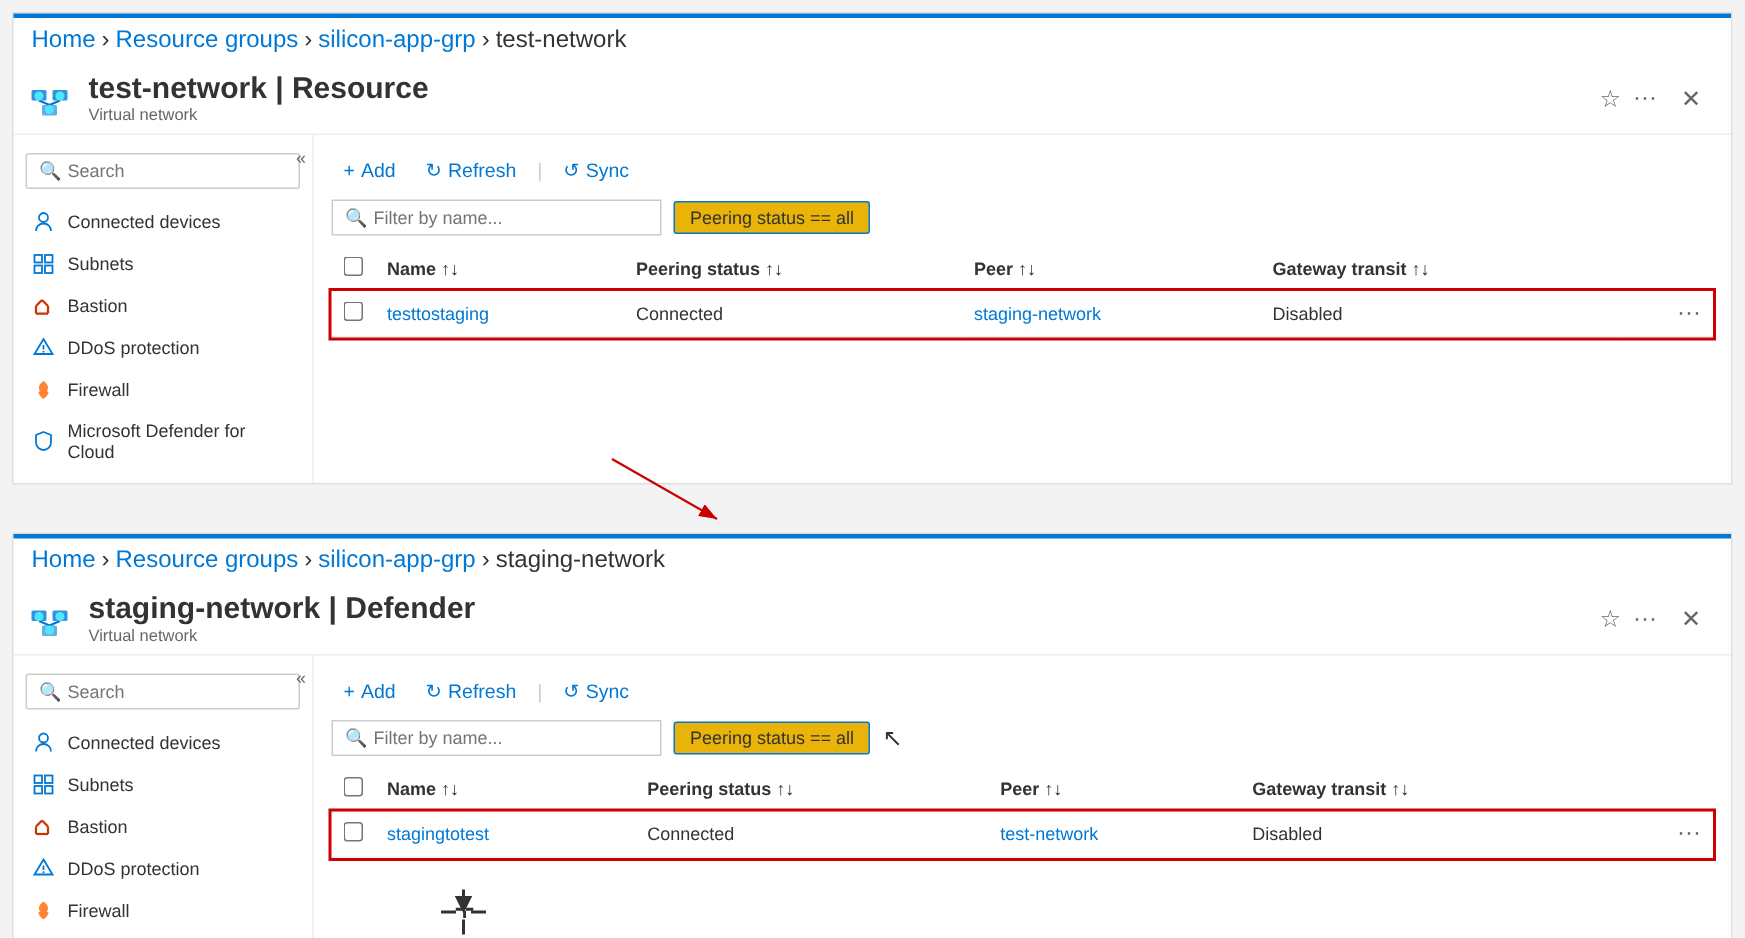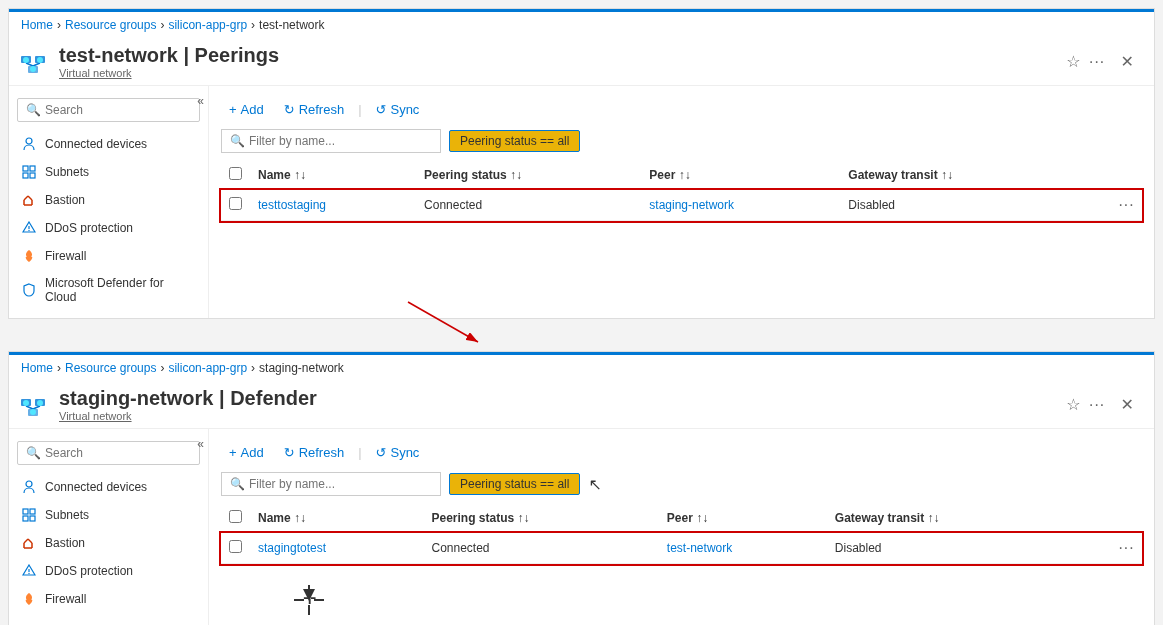--- a/index.html
+++ b/index.html
@@ -1,30 +1,30 @@
 <!DOCTYPE html>
 <html><head>
   <meta charset="utf-8">
   <style>
     * { box-sizing: border-box; margin: 0; padding: 0; }
     body { font-family: 'Segoe UI', Arial, sans-serif; font-size: 13px; background: #f3f3f3; color: #333; }
 
     .panel { background: #fff; border: 1px solid #ddd; margin: 8px; position: relative; }
     .panel-top-border { height: 3px; background: #0078d4; }
 
-    .breadcrumb { font-size: 12px; color: #0078d4; padding: 6px 12px; display: flex; align-items: flex-end; gap: 4px; }
+    .breadcrumb { font-size: 16px; color: #0078d4; padding: 6px 12px; display: flex; align-items: flex-end; gap: 4px; }
     .breadcrumb span { color: #333; }
     .breadcrumb a { color: #0078d4; text-decoration: none; cursor: pointer; }
     .breadcrumb-sep { color: #666; }
 
     .panel-header { display: flex; align-items: center; padding: 6px 12px 6px 8px; border-bottom: 1px solid #eee; }
     .panel-icon { width: 32px; height: 32px; margin-right: 10px; display: flex; align-items: center; justify-content: center; }
     .panel-title-block { flex: 1; }
     .panel-title { font-size: 20px; font-weight: 600; color: #333; }
-    .panel-subtitle { font-size: 11px; color: #666; text-decoration: underline; }
+    .panel-subtitle { font-size: 11px; color: #666; }
     .panel-header-actions { display: flex; align-items: center; gap: 8px; margin-left: auto; }
     .star-btn { background: none; border: none; cursor: pointer; font-size: 16px; color: #666; }
     .ellipsis-btn { background: none; border: none; cursor: pointer; font-size: 16px; color: #666; }
     .close-btn { background: none; border: none; cursor: pointer; font-size: 16px; color: #666; padding: 4px 8px; }
 
     .panel-body { display: flex; }
 
     .sidebar { width: 200px; min-width: 200px; border-right: 1px solid #eee; padding: 8px 0; position: relative; }
     .sidebar-collapse { position: absolute; right: 4px; top: 8px; background: none; border: none; cursor: pointer; color: #666; font-size: 12px; }
 
@@ -77,21 +77,21 @@
         <rect x="16" y="8" width="10" height="7" rx="1" fill="#0078d4" opacity="0.8"></rect>
         <rect x="9" y="18" width="10" height="7" rx="1" fill="#0078d4" opacity="0.6"></rect>
         <line x1="7" y1="15" x2="14" y2="18" stroke="#0078d4" stroke-width="1.5"></line>
         <line x1="21" y1="15" x2="14" y2="18" stroke="#0078d4" stroke-width="1.5"></line>
         <circle cx="7" cy="12" r="3" fill="#50e6ff"></circle>
         <circle cx="21" cy="12" r="3" fill="#50e6ff"></circle>
         <circle cx="14" cy="21" r="3" fill="#50e6ff"></circle>
       </svg>
     </div>
     <div class="panel-title-block">
-      <div class="panel-title">test-network | Peerings</div>
+      <div class="panel-title">test-network | Resource</div>
       <div class="panel-subtitle">Virtual network</div>
     </div>
     <div class="panel-header-actions">
       <button class="star-btn">☆</button>
       <button class="ellipsis-btn">···</button>
       <button class="close-btn">✕</button>
     </div>
   </div>
   <div class="panel-body">
     <div class="sidebar">

